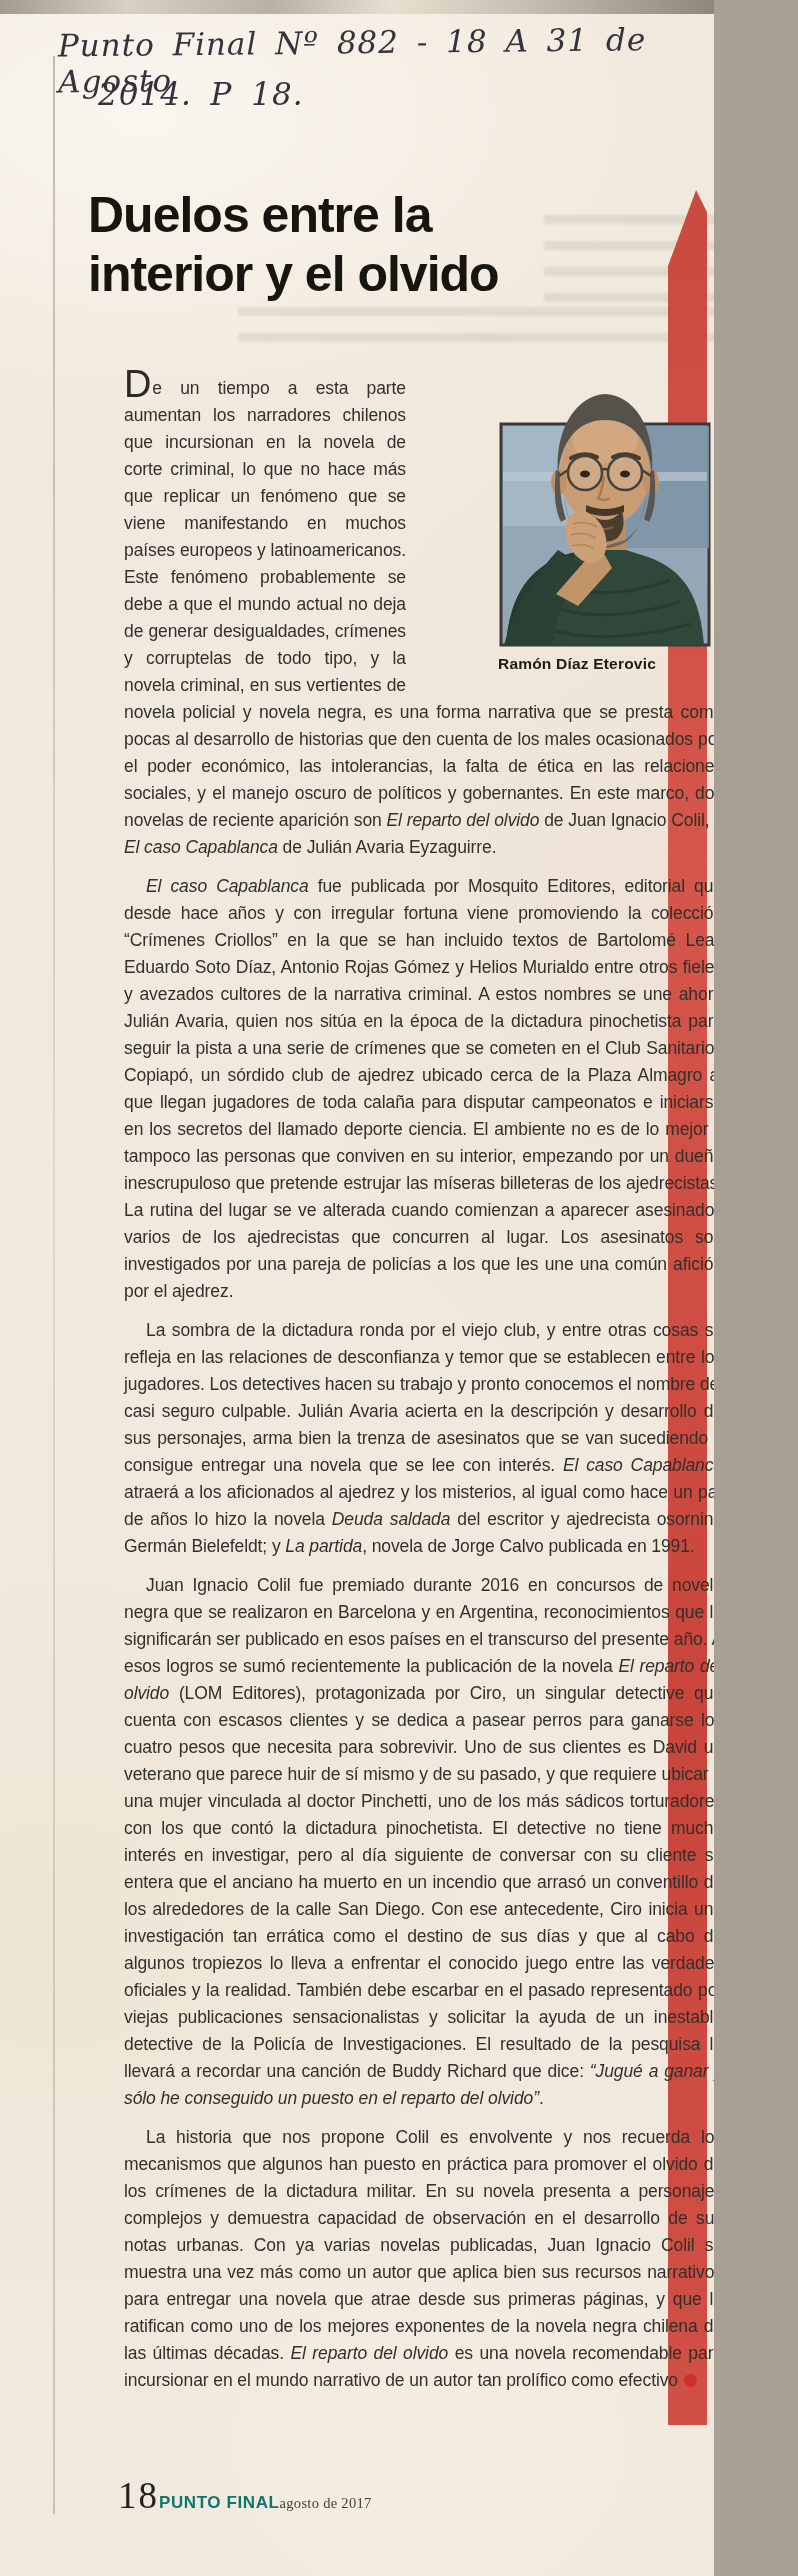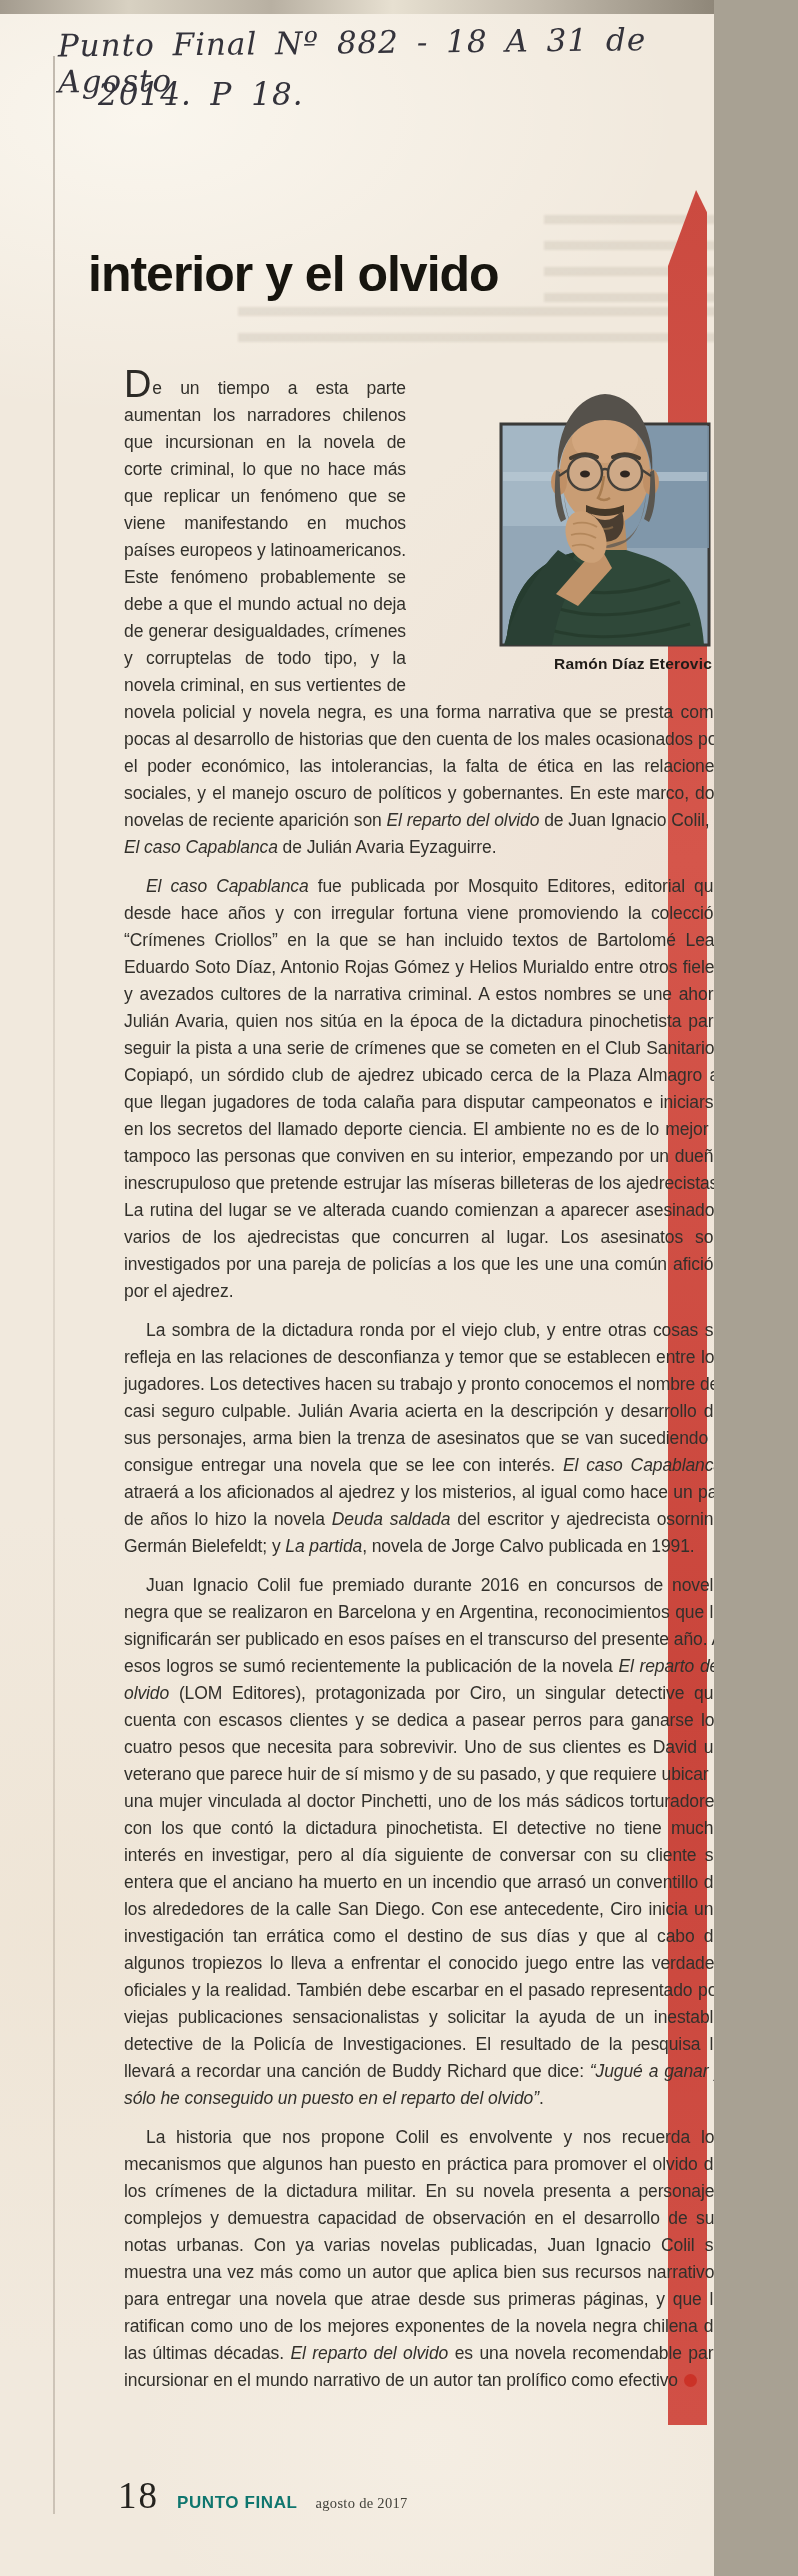--- a/index.html
+++ b/index.html
@@ -54,28 +54,28 @@
   .article-body p{margin:12px;text-indent:22px;}
   .article-body p.intro{text-indent:0;}
   .initial{
     display:inline-block;font-size:38px;line-height:20px;
     transform:translateY(3px);margin-right:1px;font-weight:400;color:#2c2a26;
   }
   .photo-float{float:right;width:329px;height:318px;position:relative;margin:0;}
   .photo{position:absolute;left:92px;top:21px;width:214px;height:268px;}
   .photo svg{display:block;width:214px;height:268px;}
   .photo-float figcaption{
-    position:absolute;left:92px;top:291px;width:214px;text-align:right;
+    position:absolute;left:92px;top:291px;width:214px;text-align:left;
     font-weight:700;font-size:15.5px;color:#1f1c18;text-indent:0;letter-spacing:0.2px;
   }
   .end-dot{
     display:inline-block;width:13px;height:13px;border-radius:50%;
     background:#cb3227;margin-left:6px;vertical-align:-1px;
   }
-  .footer{position:absolute;left:118px;top:2474px;display:flex;align-items:baseline;gap:18px;}
+  .footer{position:absolute;left:118px;top:2474px;display:flex;align-items:baseline;gap:0;}
   .pf-num{font-family:"Liberation Serif",serif;font-size:37px;color:#24221e;letter-spacing:2px;}
   .pf-mag{font-size:17px;font-weight:700;color:#0f766e;letter-spacing:0.6px;}
   .pf-date{font-family:"Liberation Serif",serif;font-size:14.5px;color:#43423b;letter-spacing:0.3px;}
   i{font-style:italic;}
 </style>
 </head>
 <body>
 
 <div class="scan">
   <div class="paper"></div>
@@ -84,21 +84,21 @@
   <div class="ghost g1"></div>
   <div class="ghost g2"></div>
   <div class="red-strip"></div>
 
   <div class="handnote">
     <div class="hn1">Punto Final  Nº 882 - 18 A 31 de Agosto</div>
     <div class="hn2">2014.   P 18.</div>
   </div>
 
   <h1 class="headline">
-    <br>
+    <span>Duelos entre la</span><br>
     <span>interior y el olvido</span>
   </h1>
 
   <div class="article-body" id="article-body">
     <figure class="photo-float">
       <div class="photo">
         <svg viewBox="0 0 214 268" aria-hidden="true">
 
           <rect x="3" y="44" width="208" height="221" fill="#93a7b7" stroke="#3a3a38" stroke-width="3"></rect>
           <rect x="5" y="46" width="100" height="100" fill="#a7bac8" opacity="0.85"></rect>

